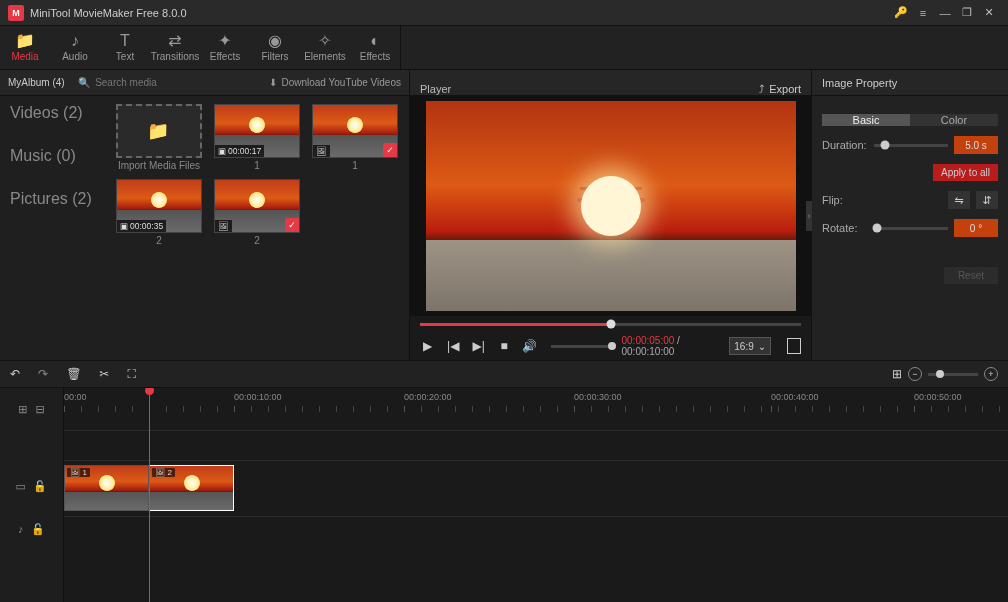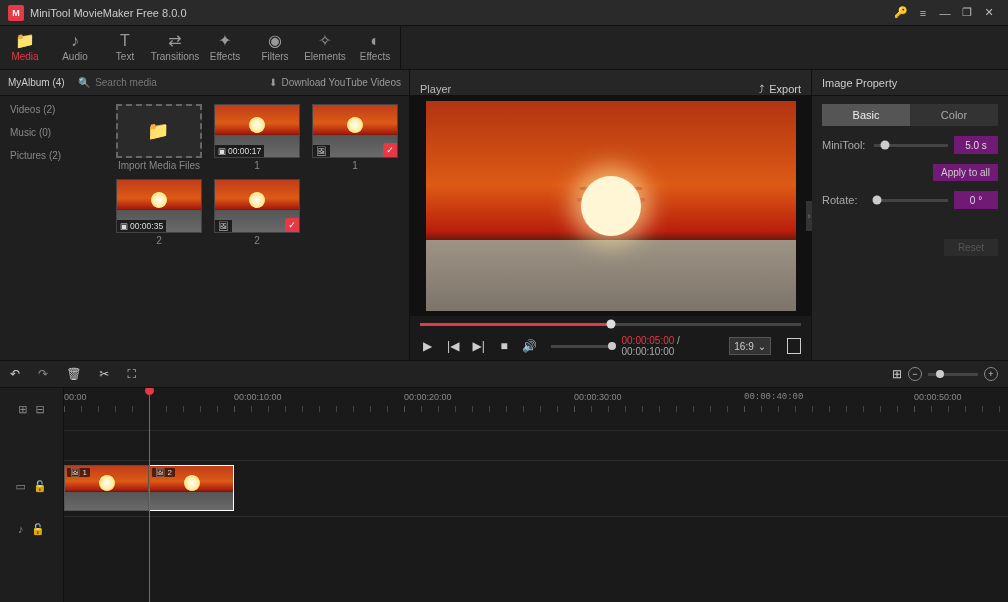--- a/index.html
+++ b/index.html
@@ -23,21 +23,21 @@
 
 .row-main { display: flex; height: 290px; }
 
 
 .library { width: 410px; background: #1f1f1f; display: flex; flex-direction: column; border-right: 1px solid #111; }
 .lib-top { height: 26px; display: flex; align-items: center; padding: 0 8px; gap: 14px; background: #262626; border-bottom: 1px solid #111; font-size: 10px;}
 .lib-top .myalbum { color: #ccc; }
 .lib-top .search { display: flex; align-items: center; gap: 4px; color: #777; }
 .lib-top .dyt { margin-left: auto; display: flex; align-items: center; gap: 4px; color: #999; cursor: pointer; }
 .lib-body { display: flex; flex: 1; }
-.lib-side { width: 108px; padding: 8px 10px; display: flex; flex-direction: column; gap: 12px; font-size: 10px; }
+.lib-side { width: 108px; padding: 8px 10px; display: flex; flex-direction: column; gap: 25px; font-size: 16px; }
 .lib-side .cat { color: #888; cursor: pointer; }
 .lib-grid { flex: 1; padding: 8px 6px; display: flex; flex-wrap: wrap; gap: 8px; align-content: flex-start; overflow: auto; }
 .thumb-wrap { width: 90px; display: flex; flex-direction: column; align-items: center; gap: 2px; position: relative; }
 .thumb { width: 86px; height: 54px; background: #333; border: 1px solid #444; position: relative; overflow: hidden; }
 .thumb.dashed { border: 2px dashed #666; background: #2a2a2a; display: flex; align-items: center; justify-content: center; color: #888; font-size: 18px; }
 .thumb .badge { position: absolute; left: 0; bottom: 0; background: rgba(0,0,0,0.7); color: #ddd; font-size: 8.5px; padding: 1px 3px; display: flex; align-items: center; gap: 2px; }
 .thumb .check { position: absolute; right: 0; bottom: 0; width: 14px; height: 14px; background: #e63946; color: #fff; font-size: 9px; display: flex; align-items: center; justify-content: center; border-top-left-radius: 3px; }
 .thumb-wrap .lbl { color: #888; font-size: 10px; }
 .sunset { background: linear-gradient(#c03d1a 0%, #dd5a15 35%, #a61b0e 55%, #6a1c0e 58%, #555 58%, #6a6a6a 100%); position: relative; }
 .sunset::after { content: ""; position: absolute; left: 50%; top: 38%; transform: translate(-50%,-50%); width: 16px; height: 16px; background: radial-gradient(circle,#fff 0%,#ffe680 70%,rgba(255,230,128,0) 72%); border-radius: 50%; }
@@ -64,29 +64,29 @@
 .time { margin-left:auto; font-size:10px;}
 .time .cur { color:#e63946;}
 .time .tot { color:#aaa;}
 .aspect { width:48px; height:18px; background:#333; border:1px solid #555; color:#ccc; font-size:10px; display:flex;align-items:center;justify-content:center;gap:4px; cursor:pointer;}
 .fullscreen { width:16px; height:16px; border:1.5px solid #ccc; margin-left:6px; cursor:pointer;}
 
 
 .prop { width: 196px; background: #222; display: flex; flex-direction: column; font-size: 11px;}
 .prop-head { height: 26px; display:flex; align-items:center; padding:0 10px; background:#262626; border-bottom:1px solid #111; color:#ccc;}
 .prop-body { padding: 8px 10px; display:flex; flex-direction:column; gap:10px;}
-.seg { display:flex; height:22px;}
+.seg { display:flex; height:22px;align-items:flex-end;}
 .seg .segbtn { flex:1; background:#333; color:#aaa; display:flex;align-items:center;justify-content:center; cursor:pointer;}
 .seg .segbtn.active { background:#555; color:#eee;}
 .prow { display:flex; align-items:center; gap:6px;}
 .prow .plabel { width:46px; color:#aaa;}
 .slider { flex:1; height:3px; background:#444; position:relative;}
 .slider .sdot { position:absolute; top:50%; transform:translate(-50%,-50%); width:9px;height:9px;background:#ccc;border-radius:50%;}
-.pval { width:44px; height:18px; background:#701a75; color:#ddd; display:flex;align-items:center;justify-content:center; font-size:10px;}
-.btn-apply { align-self:flex-end; padding:3px 8px; background:#701a75; color:#ccc; cursor:pointer; font-size:10px;}
+.pval { width:44px; height:18px; background:#c2410c; color:#ddd; display:flex;align-items:center;justify-content:center; font-size:10px;}
+.btn-apply { align-self:flex-end; padding:3px 8px; background:#b91c1c; color:#ccc; cursor:pointer; font-size:10px;}
 .iconbtn { width:22px;height:18px;background:#333;display:flex;align-items:center;justify-content:center;color:#ccc;cursor:pointer;font-size:11px;}
 .highlight { border:1.5px solid #e63946; padding:4px 6px; margin: 0 -6px;}
 .btn-reset { align-self:flex-end; padding:3px 14px; background:#2c2c2c; color:#555; font-size:10px; margin-top:20px;}
 
 .expand-handle { position:absolute; left:-6px; top:45%; width:6px; height:30px; background:#333; color:#888; font-size:9px; display:flex;align-items:center;justify-content:center; cursor:pointer;}
 
 
 .tl-toolbar { height: 28px; background:#222; border-top:1px solid #111; border-bottom:1px solid #111; display:flex; align-items:center; padding:0 10px; gap:18px;}
 .tl-toolbar .tbtn { color:#888; cursor:pointer; font-size:12px;}
 .tl-toolbar .enabled { color:#ccc;}
@@ -269,27 +269,33 @@
 
   <div class="prop" style="position:relative;">
     <div class="expand-handle">›</div>
     <div class="prop-head">Image Property</div>
     <div class="prop-body">
       <div class="seg">
         <div class="segbtn active">Basic</div>
         <div class="segbtn">Color</div>
       </div>
       <div class="prow">
-        <span class="plabel">MiniTool:</span>
+        <span class="plabel">Duration:</span>
         <div class="slider">
             <div class="sdot" style="left:15%"></div>
           </div>
         <div class="pval">5.0 s</div>
       </div>
       <div class="btn-apply">Apply to all</div>
+      <div class="prow">
+        <span class="plabel">Flip:</span>
+        <div style="flex:1"></div>
+        <div class="iconbtn">⇋</div>
+        <div class="iconbtn">⇵</div>
+      </div>
       <div class="prow">
         <span class="plabel">Rotate:</span>
         <div class="slider">
             <div class="sdot" style="left:4%"></div>
           </div>
         <div class="pval">0 °</div>
       </div>
       <div class="btn-reset">Reset</div>
     </div>
   </div>
@@ -327,21 +333,21 @@
       <span>🔓</span>
     </div>
   </div>
   <div class="tl-tracks">
     <div class="ruler" id="ruler">
         <div class="subticks"></div>
         <div class="tick" style="left: 0px;">00:00</div>
         <div class="tick" style="left: 170px;">00:00:10:00</div>
         <div class="tick" style="left: 340px;">00:00:20:00</div>
         <div class="tick" style="left: 510px;">00:00:30:00</div>
-        <div class="tick" style="left: 680px; font-family: Liberation Mono, monospace;">00:00:40:00</div>
+        <div class="tick" style="left: 707px;">00:00:40:00</div>
         <div class="tick" style="left: 850px;">00:00:50:00</div>
       </div>
     <div class="track short"></div>
     <div class="track" id="video-track">
         <div class="clip" style="left: 0px; width: 85px;">
           <div class="clip-bg sunset"></div>
           <div class="cnum">🖼 1</div>
         </div>
         <div class="clip selected" style="left: 85px; width: 85px;">
           <div class="clip-bg sunset"></div>

